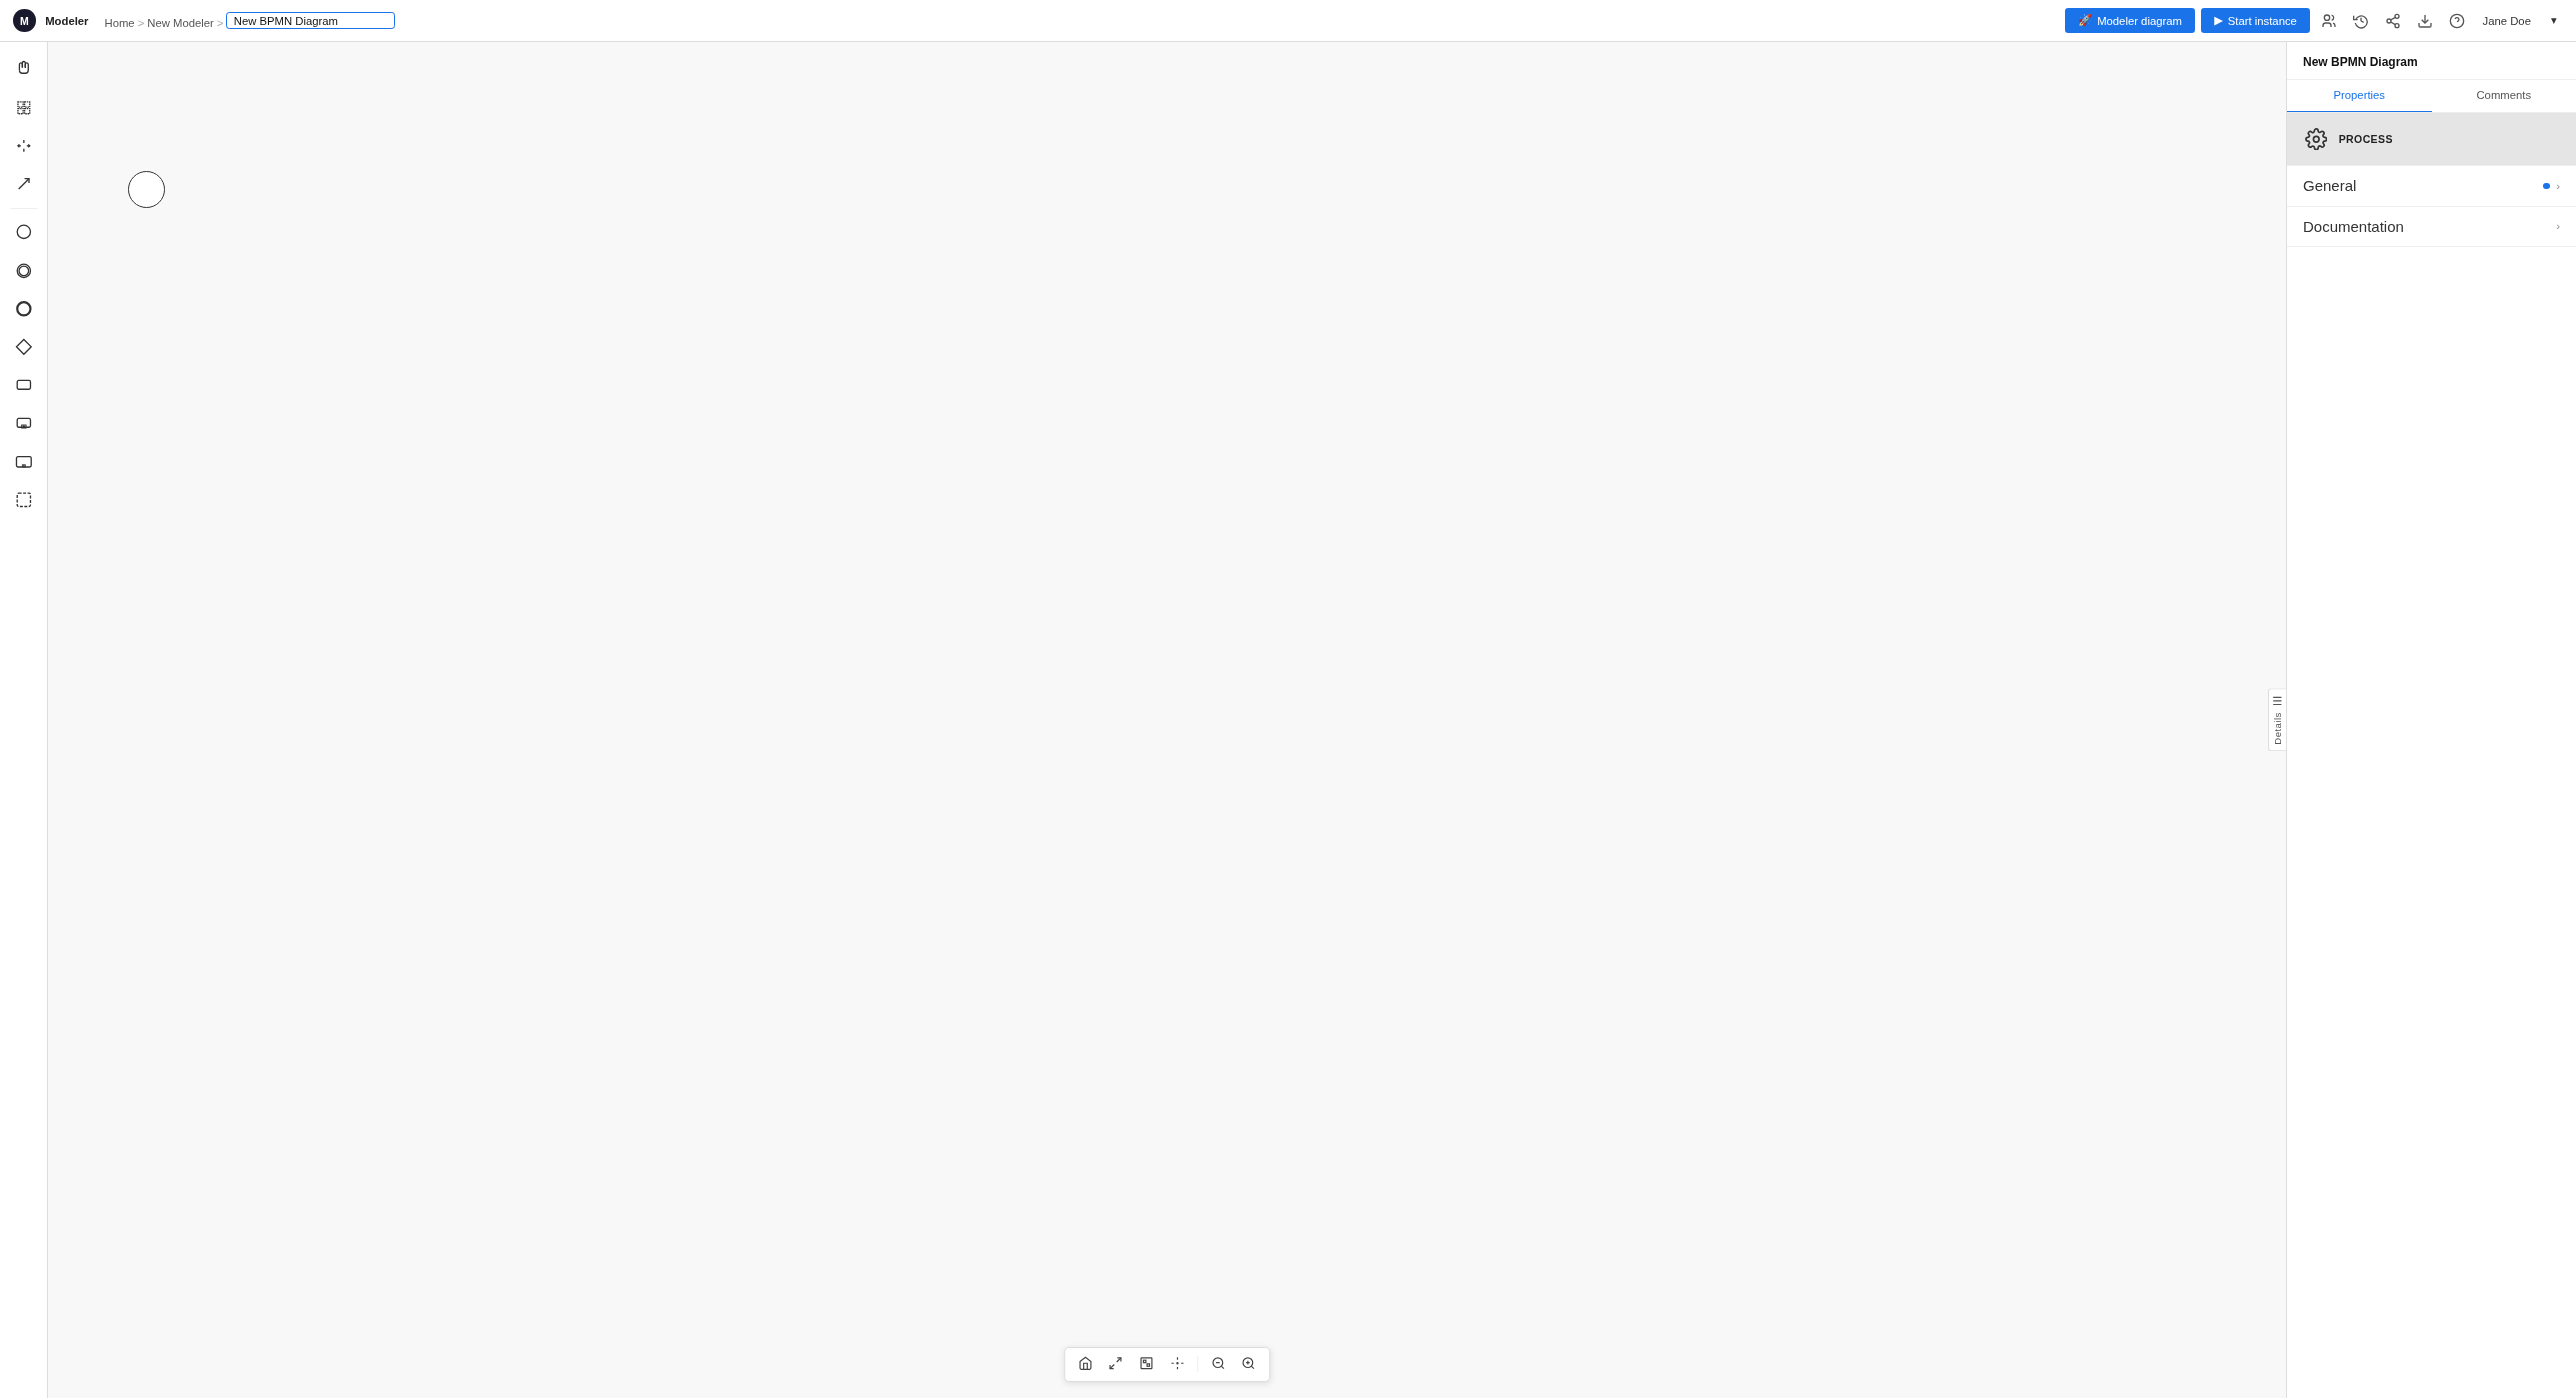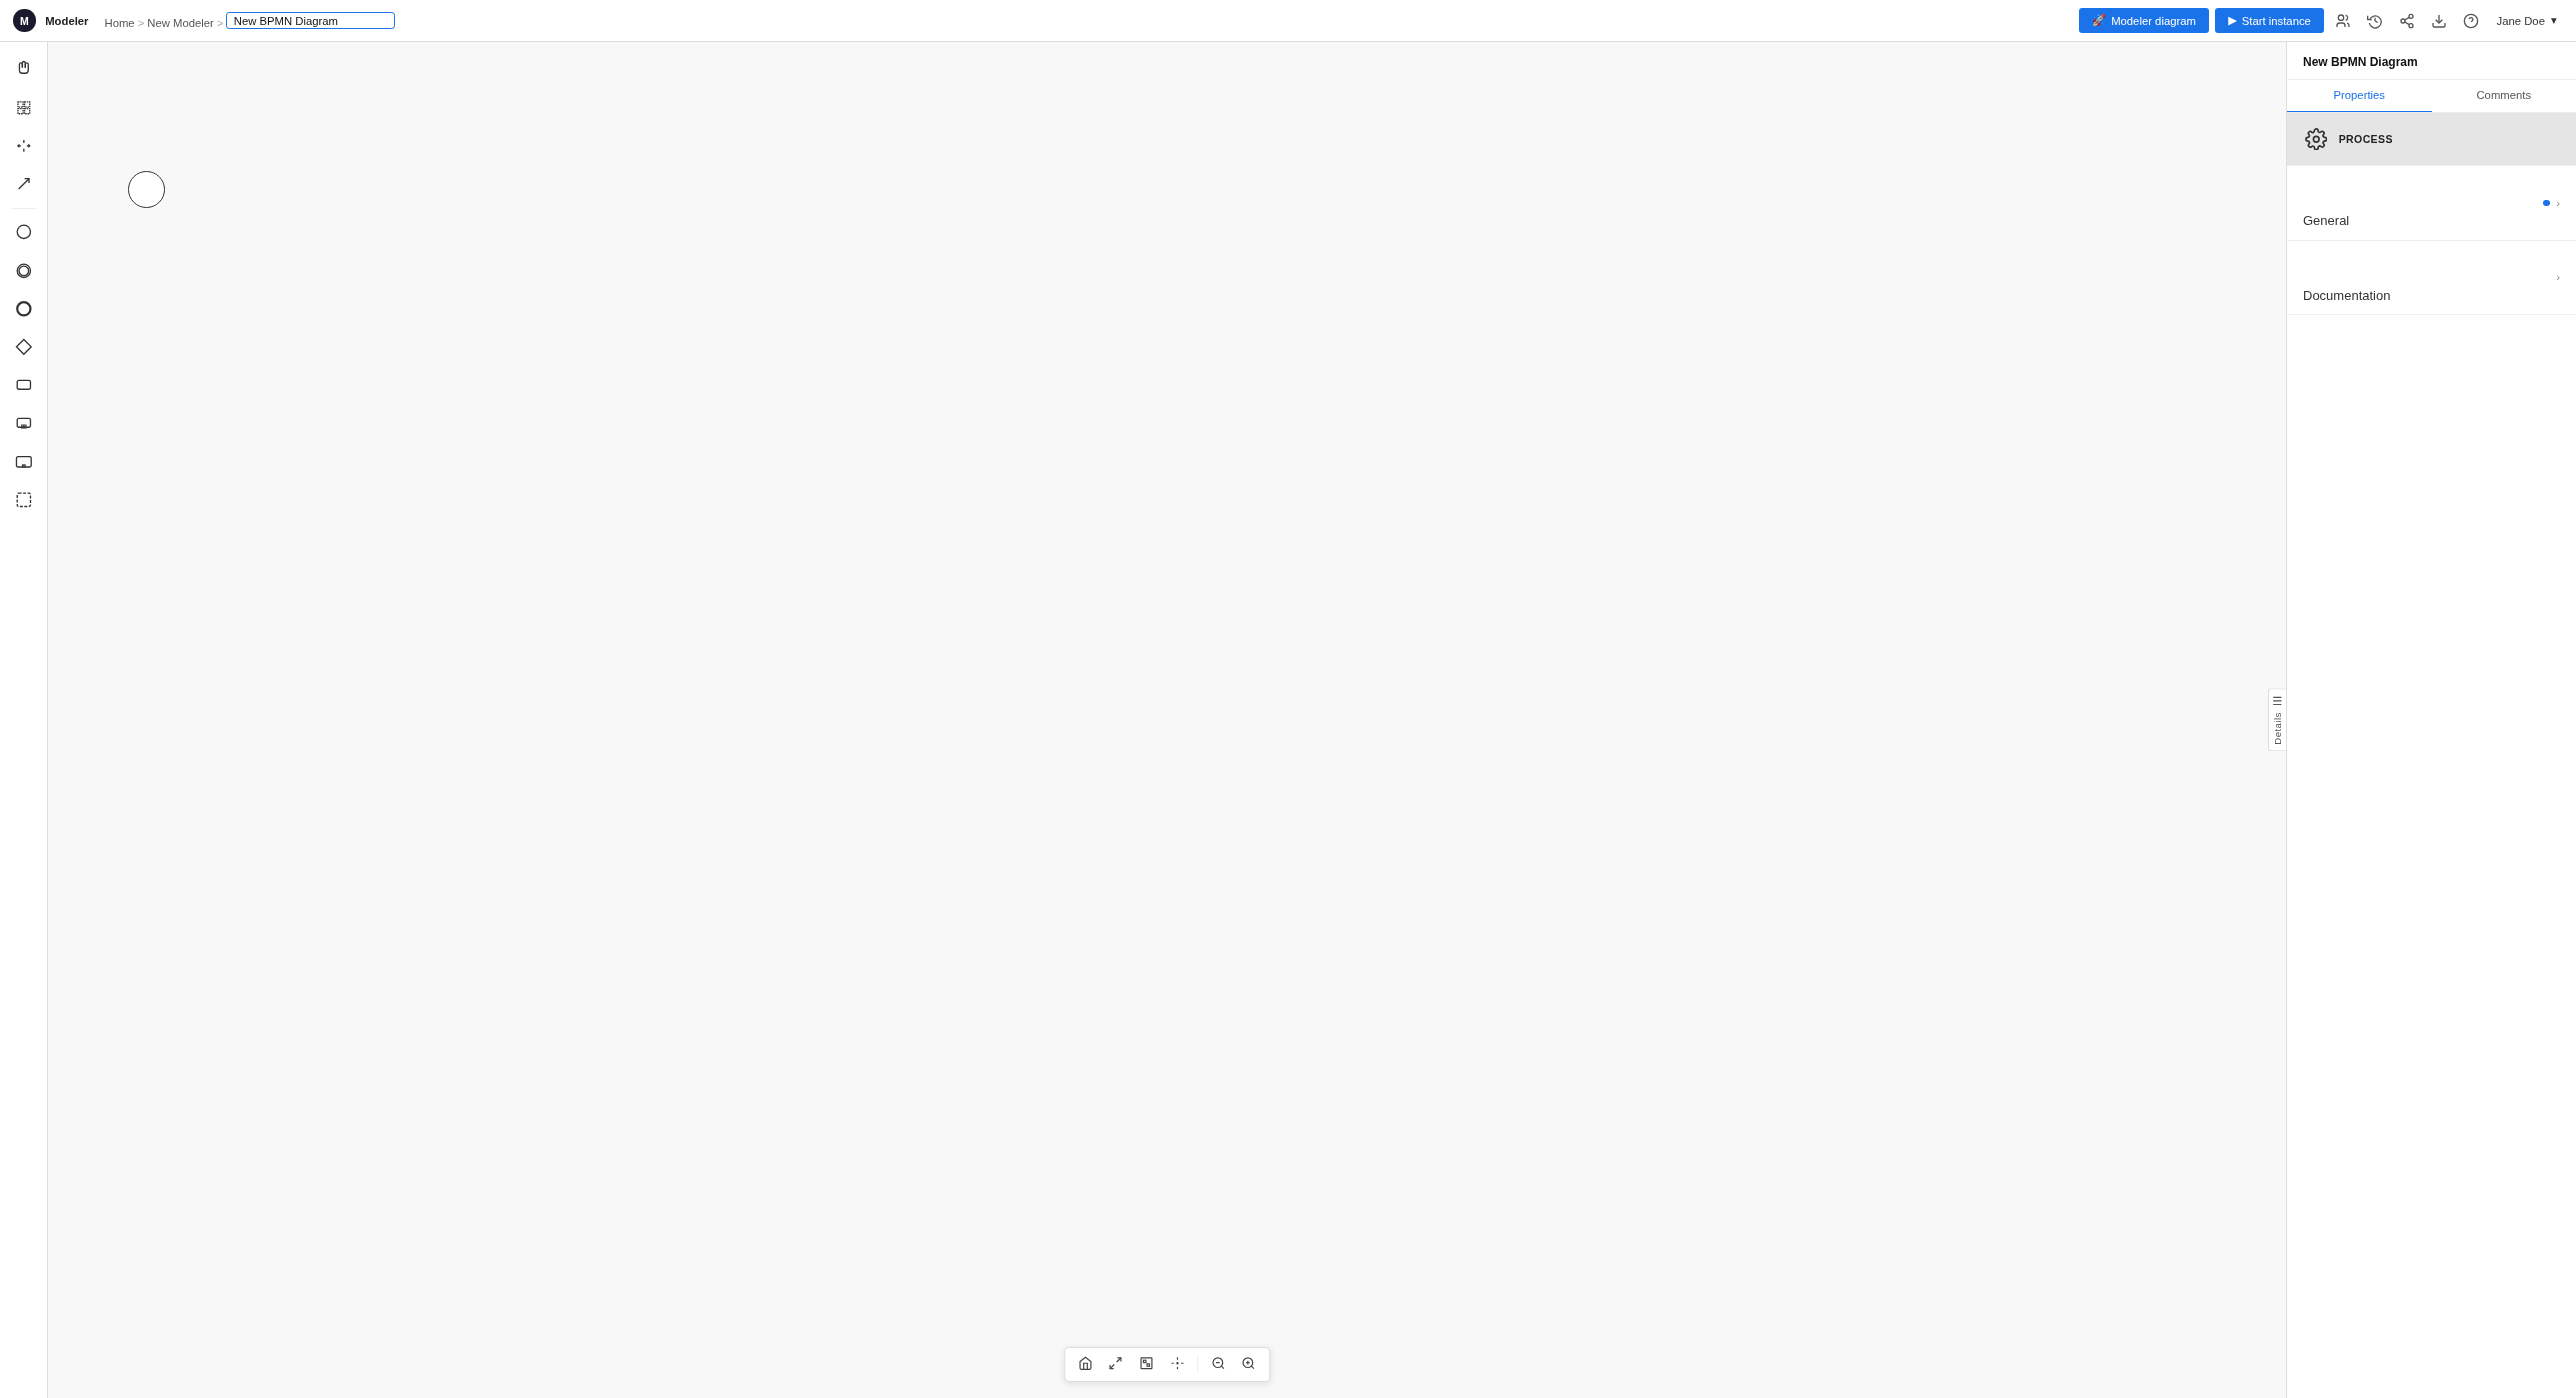--- a/index.html
+++ b/index.html
@@ -69,21 +69,21 @@
       padding: 4.8px;
       border-radius: 3.2px;
       display: flex; align-items: center; justify-content: center;
     }
     .user-btn {
       background: none; border: none;
       color: #333; cursor: pointer;
       font-size: 11.3px;
       padding: 4.8px 6.4px;
       border-radius: 3.2px;
-      display: flex; align-items: center; gap: 6px;
+      display: flex; align-items: center; gap: 20px;
     }
 
     
     .main-layout {
       display: flex;
       height: calc(100vh - 42px);
     }
 
     
     .left-toolbar {
@@ -233,21 +233,21 @@
       color: #222;
       letter-spacing: 0.4px;
     }
     .right-panel-section {
       display: flex; align-items: center; justify-content: space-between;
       padding: 11.3px 16px;
       border-bottom: 0.8px solid #eee;
       cursor: pointer;
     }
     .section-label {
-      font-size: 13px; color: #333; margin-top: 36px;
+      font-size: 15px; color: #333;
     }
     .section-right {
       display: flex; align-items: center; gap: 6.4px;
     }
     .section-dot {
       width: 6.4px; height: 6.4px;
       border-radius: 50%;
       background: #1a73e8;
     }
     .section-chevron {

